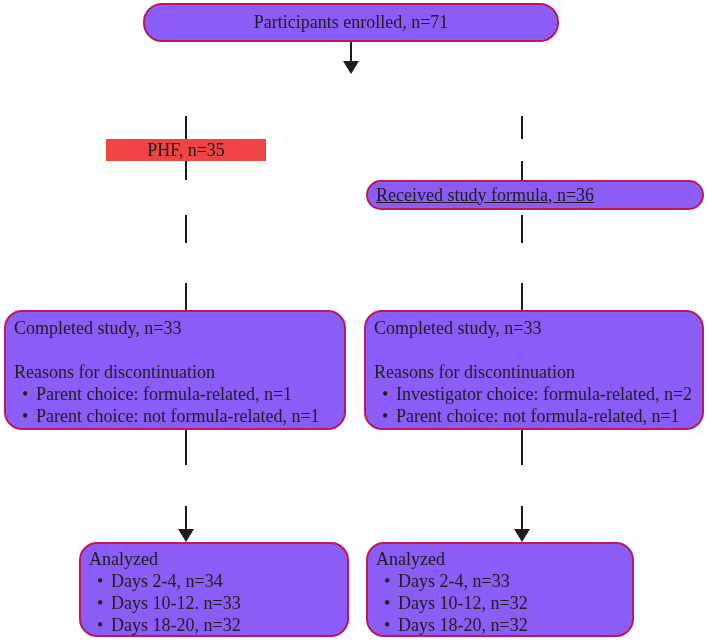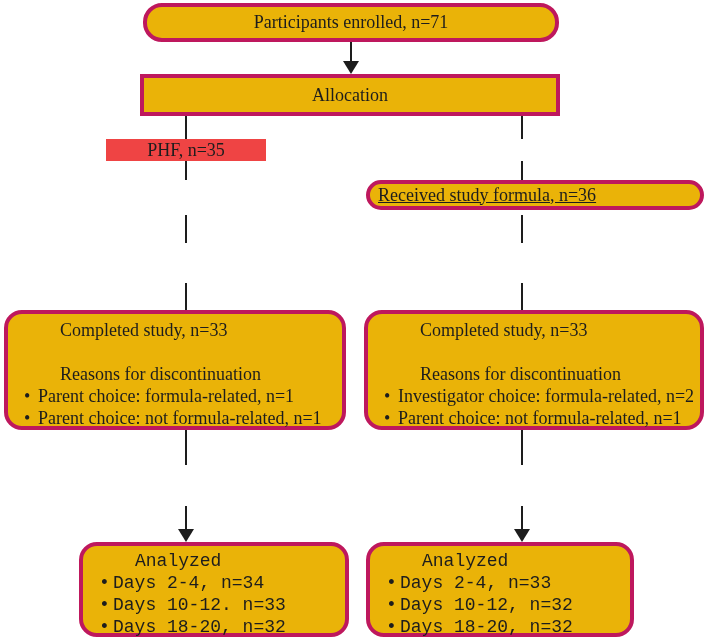--- a/index.html
+++ b/index.html
@@ -2,55 +2,52 @@
 <html><head>
 <meta charset="utf-8">
 <style>
   * { margin:0; padding:0; box-sizing:border-box; }
   html,body { background:#ffffff; }
   .stage {
     position:relative; width:708px; height:643px; background:#ffffff;
     font-family:"Liberation Serif", serif; color:#1d1d1d; font-size:18px;
     overflow:hidden;
   }
-  .node { position:absolute; border:4px solid #be185d; background:#eab308; }
+  .node { position:absolute; border:2px solid #be185d; background:#8b5cf6; }
   .pill  { border-radius:19px; }
   .round { border-radius:18px; }
   .center { display:flex; align-items:center; justify-content:center; text-align:center; }
   .vcenter { display:flex; align-items:center; padding-left:8px; }
   .vline { position:absolute; width:2px; background:#1d1d1d; }
   .arrowhead {
     position:absolute; width:0; height:0;
     border-left:8px solid transparent; border-right:8px solid transparent;
     border-top:13px solid #1d1d1d;
   }
   .arm-label { position:absolute; height:22px; line-height:22px; text-align:center; background:#ef4444; }
   .multiline { padding:5px 4px 0 8px; }
-  .multiline-sm { padding:4px 6px 0 8px;font-family:Liberation Mono, monospace; }
-  .line { line-height:22px; white-space:nowrap;margin-left:44px; }
+  .multiline-sm { padding:4px 6px 0 8px; }
+  .line { line-height:22px; white-space:nowrap; }
   .spacer { height:22px; }
   .bullet-row { display:flex; line-height:22px; white-space:nowrap; }
   .dot { flex:0 0 14px; margin-left:8px; text-align:left; }
   .btext { flex:1; }
 </style>
 </head>
 <body>
 
 <div class="stage">
 
   <div class="node pill center" style="left:143px; top:3px; width:416px; height:39px;">
     <span>Participants enrolled, n=71</span>
   </div>
 
   <div class="vline" style="left:350px; top:42px; height:21px;"></div>
   <div class="arrowhead" style="left:343px; top:61px;"></div>
 
-  <div class="node center" style="left:140px; top:74px; width:420px; height:42px;">
-    <span>Allocation</span>
-  </div>
 
   <div class="vline" style="left:185px; top:116px; height:23px;"></div>
   <div class="vline" style="left:521px; top:116px; height:23px;"></div>
 
   <div class="arm-label" style="left:106px; top:139px; width:160px;">PHF, n=35</div>
 
   <div class="vline" style="left:185px; top:161px; height:19px;"></div>
   <div class="vline" style="left:521px; top:161px; height:19px;"></div>
 
   <div class="node pill vcenter" style="left:366px; top:180px; width:338px; height:30px;text-decoration:underline;">

